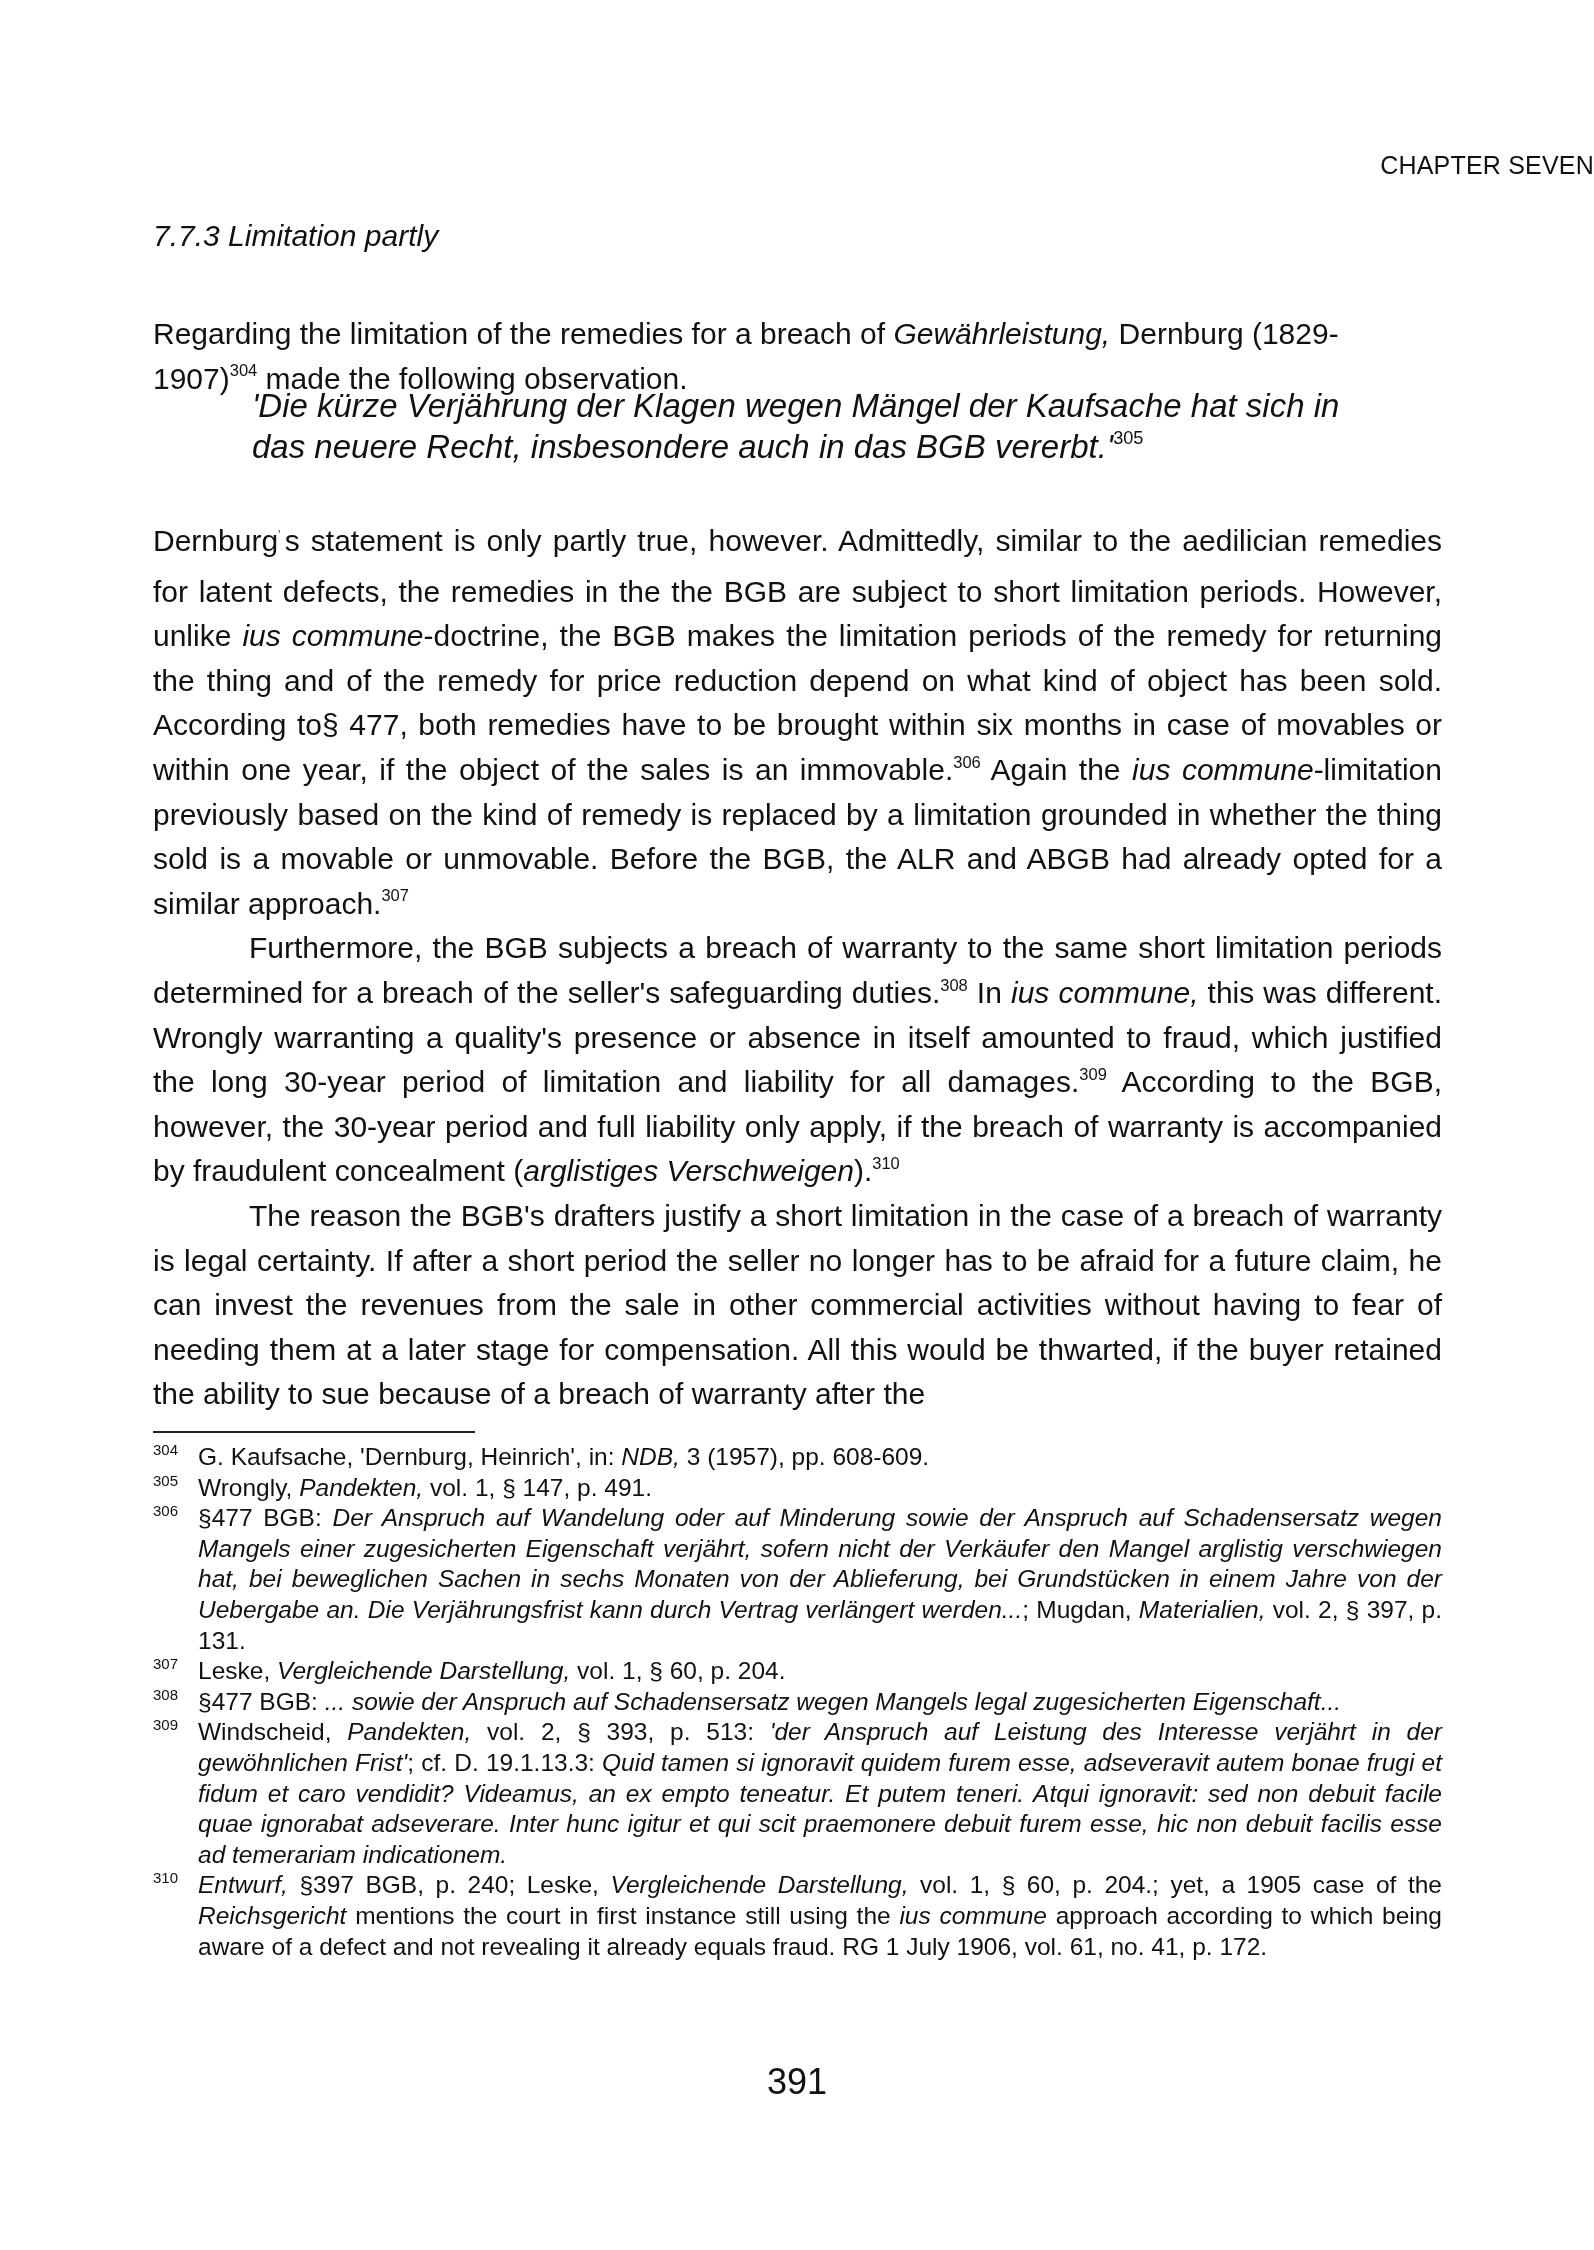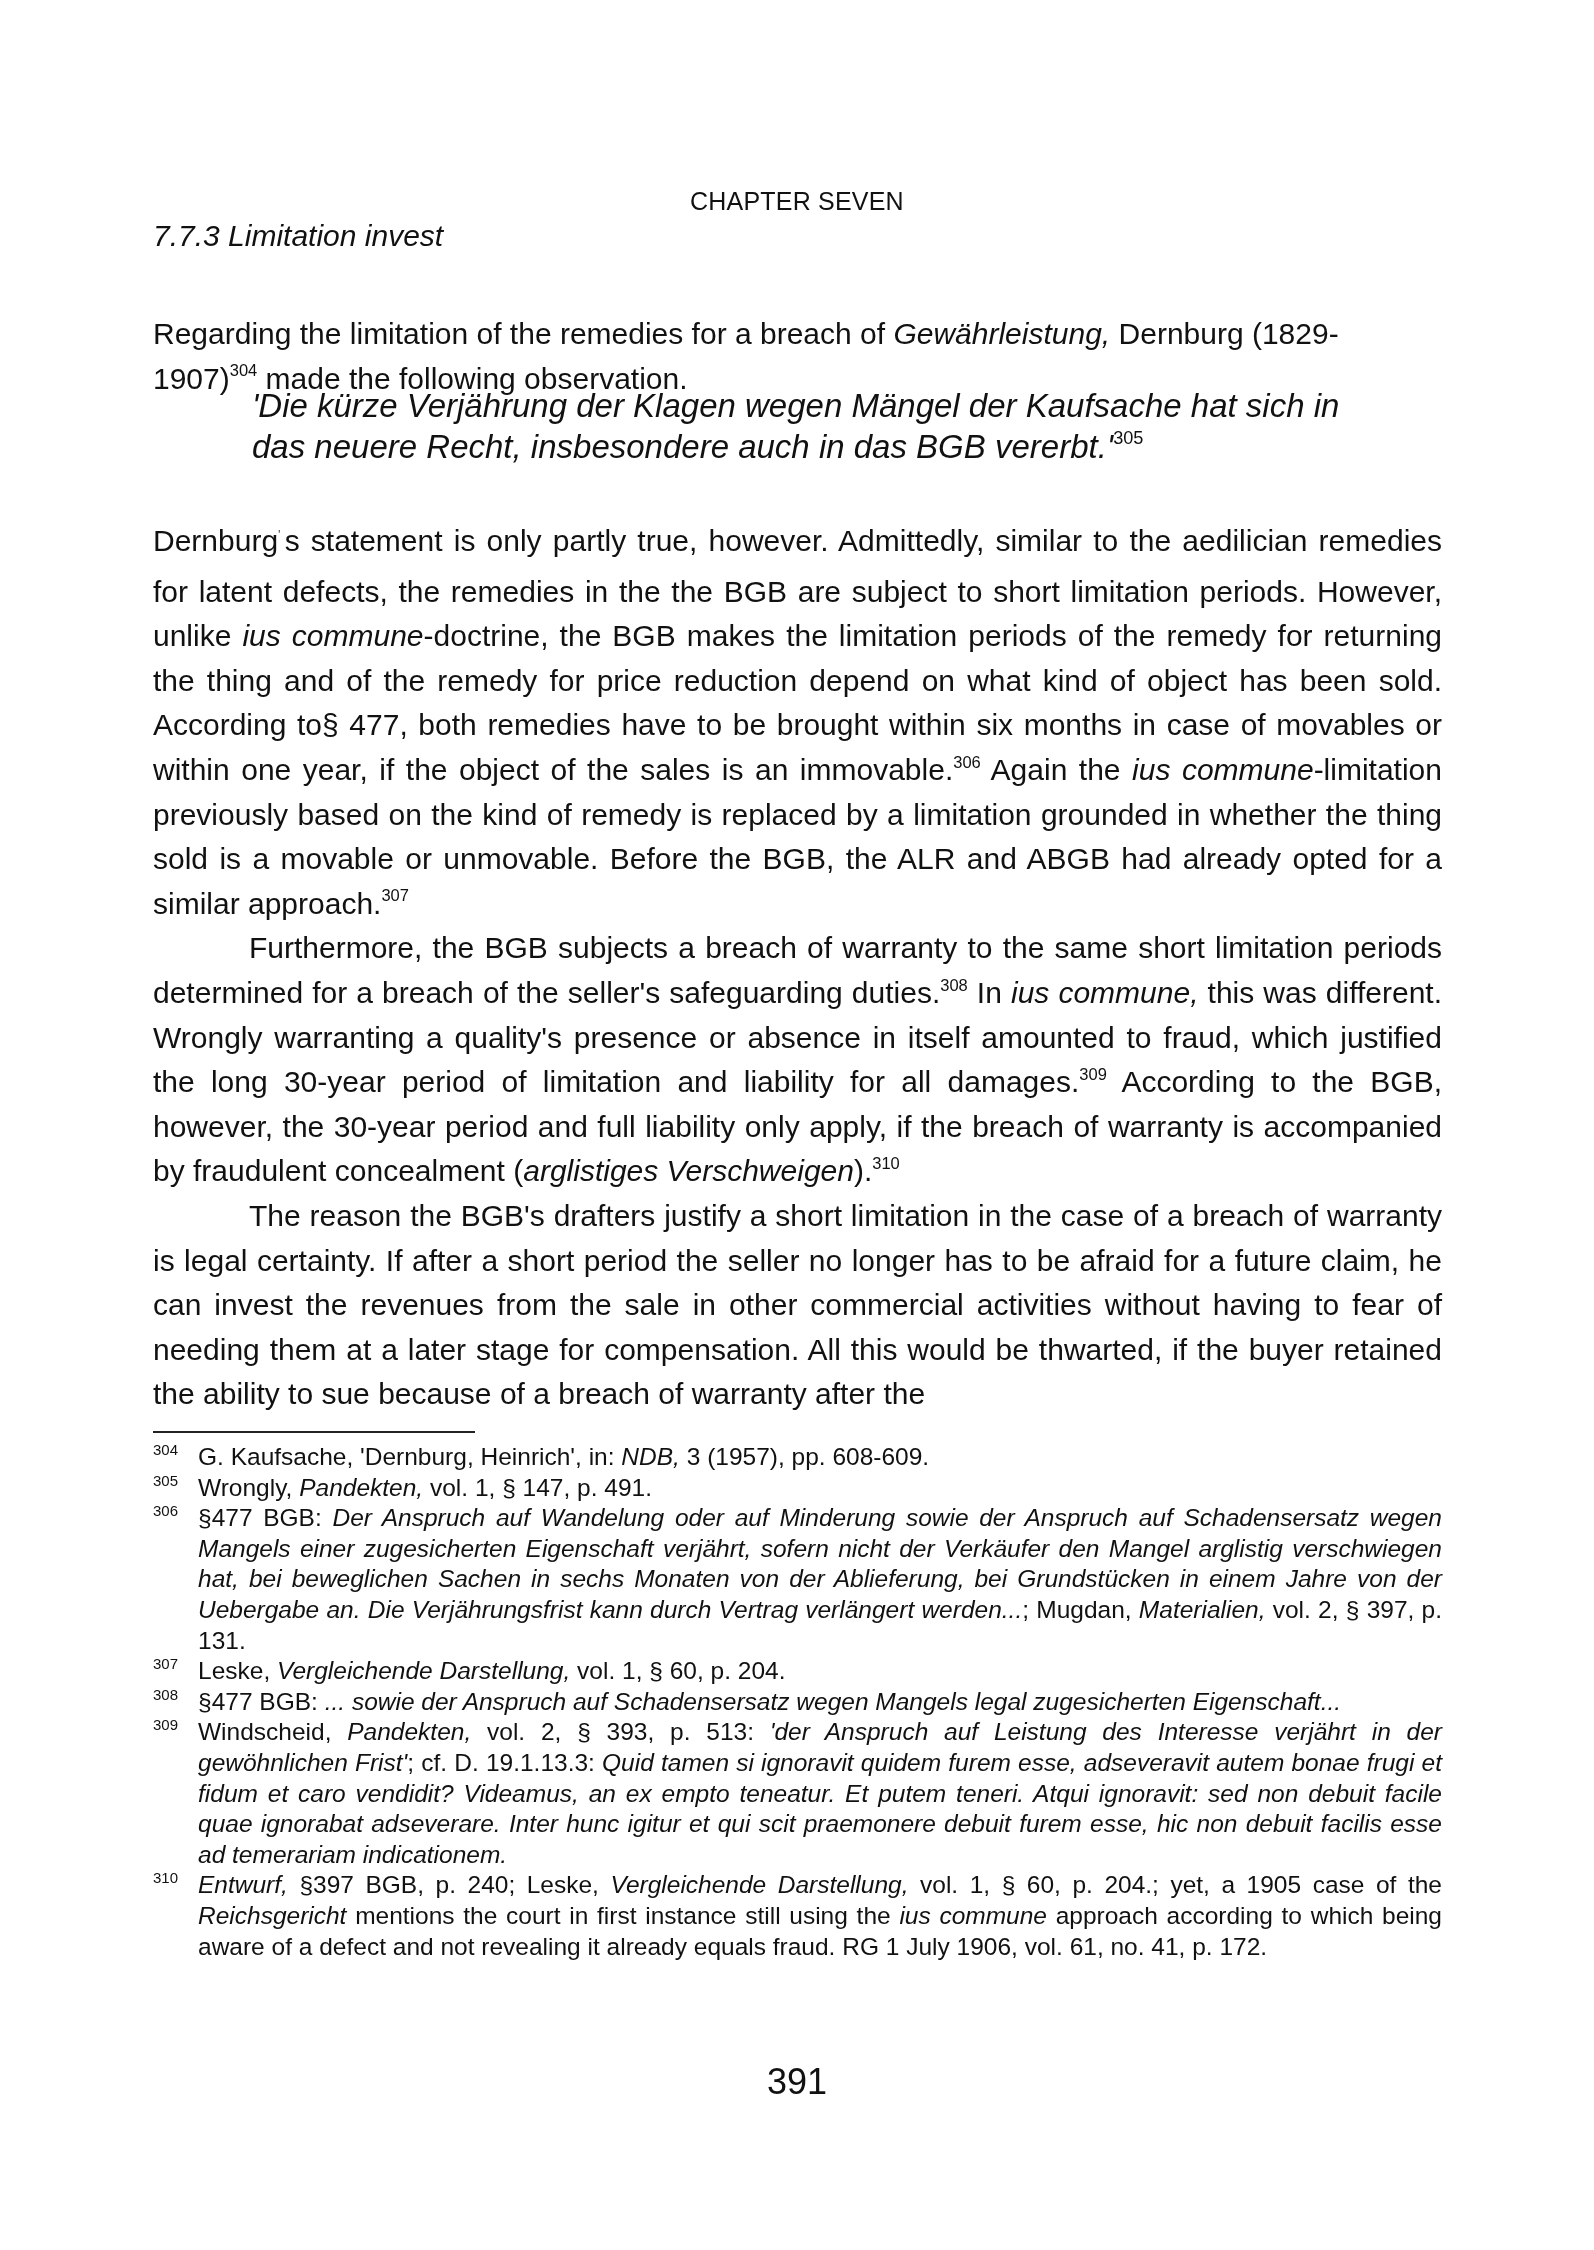--- a/index.html
+++ b/index.html
@@ -3,21 +3,21 @@
   <meta charset="utf-8">
   <style>
     html, body { margin: 0; padding: 0; background: #ffffff; }
     body {
       width: 1594px; height: 2250px; position: relative; overflow: hidden;
       color: #111111;
       font-family: "Liberation Sans", sans-serif;
     }
     .running-head {
       position: absolute; top: 150px; left: 0; width: 1594px;
-      text-align: center; font-size: 25px; line-height: 30px; letter-spacing: 0.2px; margin-top: 36px;
+      text-align: right; font-size: 25px; line-height: 30px; letter-spacing: 0.2px;
     }
     .section-heading {
       position: absolute; top: 218px; left: 153px;
       font-size: 30px; font-style: italic; line-height: 36px; margin: 0; font-weight: normal;
     }
     .body-text {
       position: absolute; left: 153px; width: 1289px;
       font-size: 30px; line-height: 44.6px; text-align: justify; margin-top: 32px;
     }
     .body-text p { margin: 0; }
@@ -48,21 +48,21 @@
     .page-number {
       position: absolute; top: 2064px; left: 0; width: 1594px; text-align: center;
       font-size: 36px; line-height: 36px;
     }
   </style>
 </head>
 <body>
 
 <div class="running-head">CHAPTER SEVEN</div>
 
-<h2 class="section-heading">7.7.3 Limitation invest</h2>
+<h2 class="section-heading">7.7.3 Limitation partly</h2>
 
 <div class="body-text intro">
   <p><span>Regarding the limitation of the remedies for a breach of </span><i>Gewährleistung,</i><span> Dernburg (1829-1907)</span><sup>304</sup><span> made the following observation.</span></p>
 </div>
 
 <div class="quote">
   <span>'Die kürze Verjährung der Klagen wegen Mängel der Kaufsache hat sich in das neuere Recht, insbesondere auch in das BGB vererbt.'</span><sup>305</sup>
 </div>
 
 <div class="body-text main">

